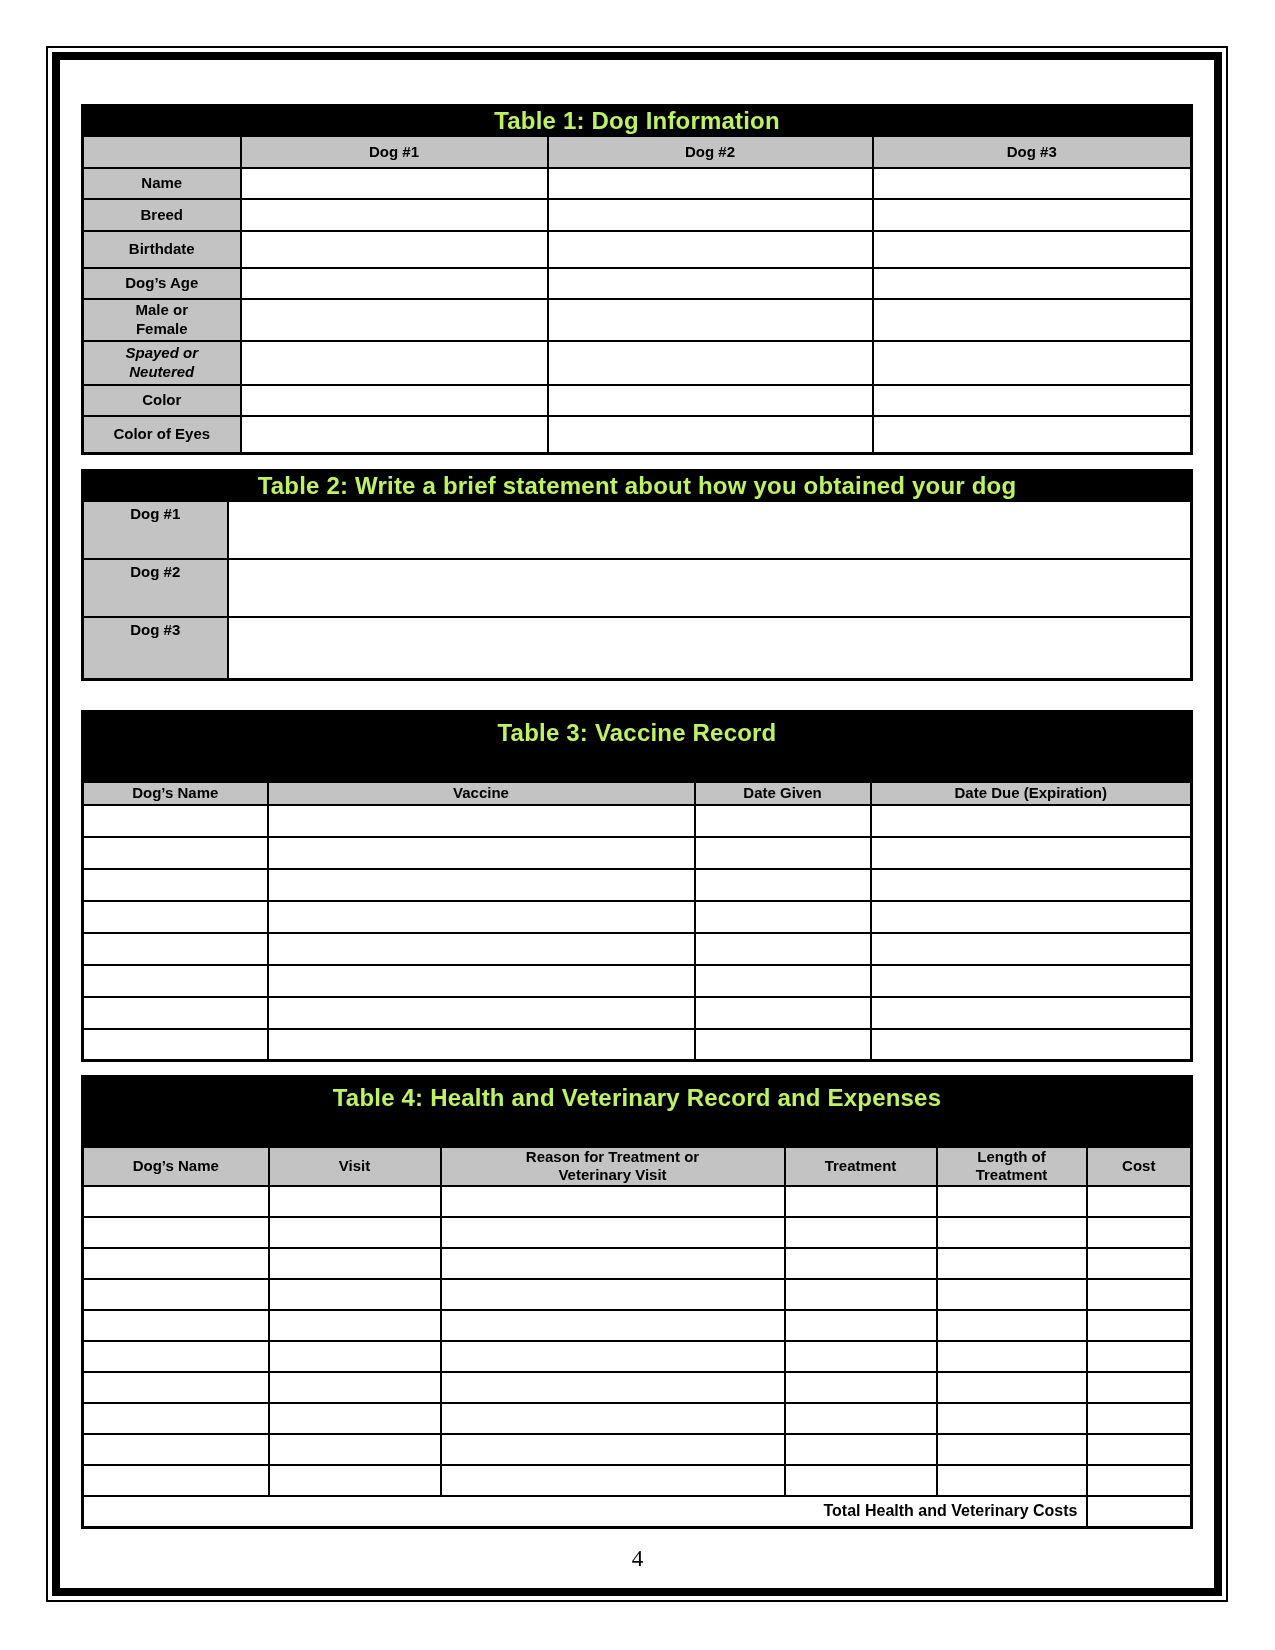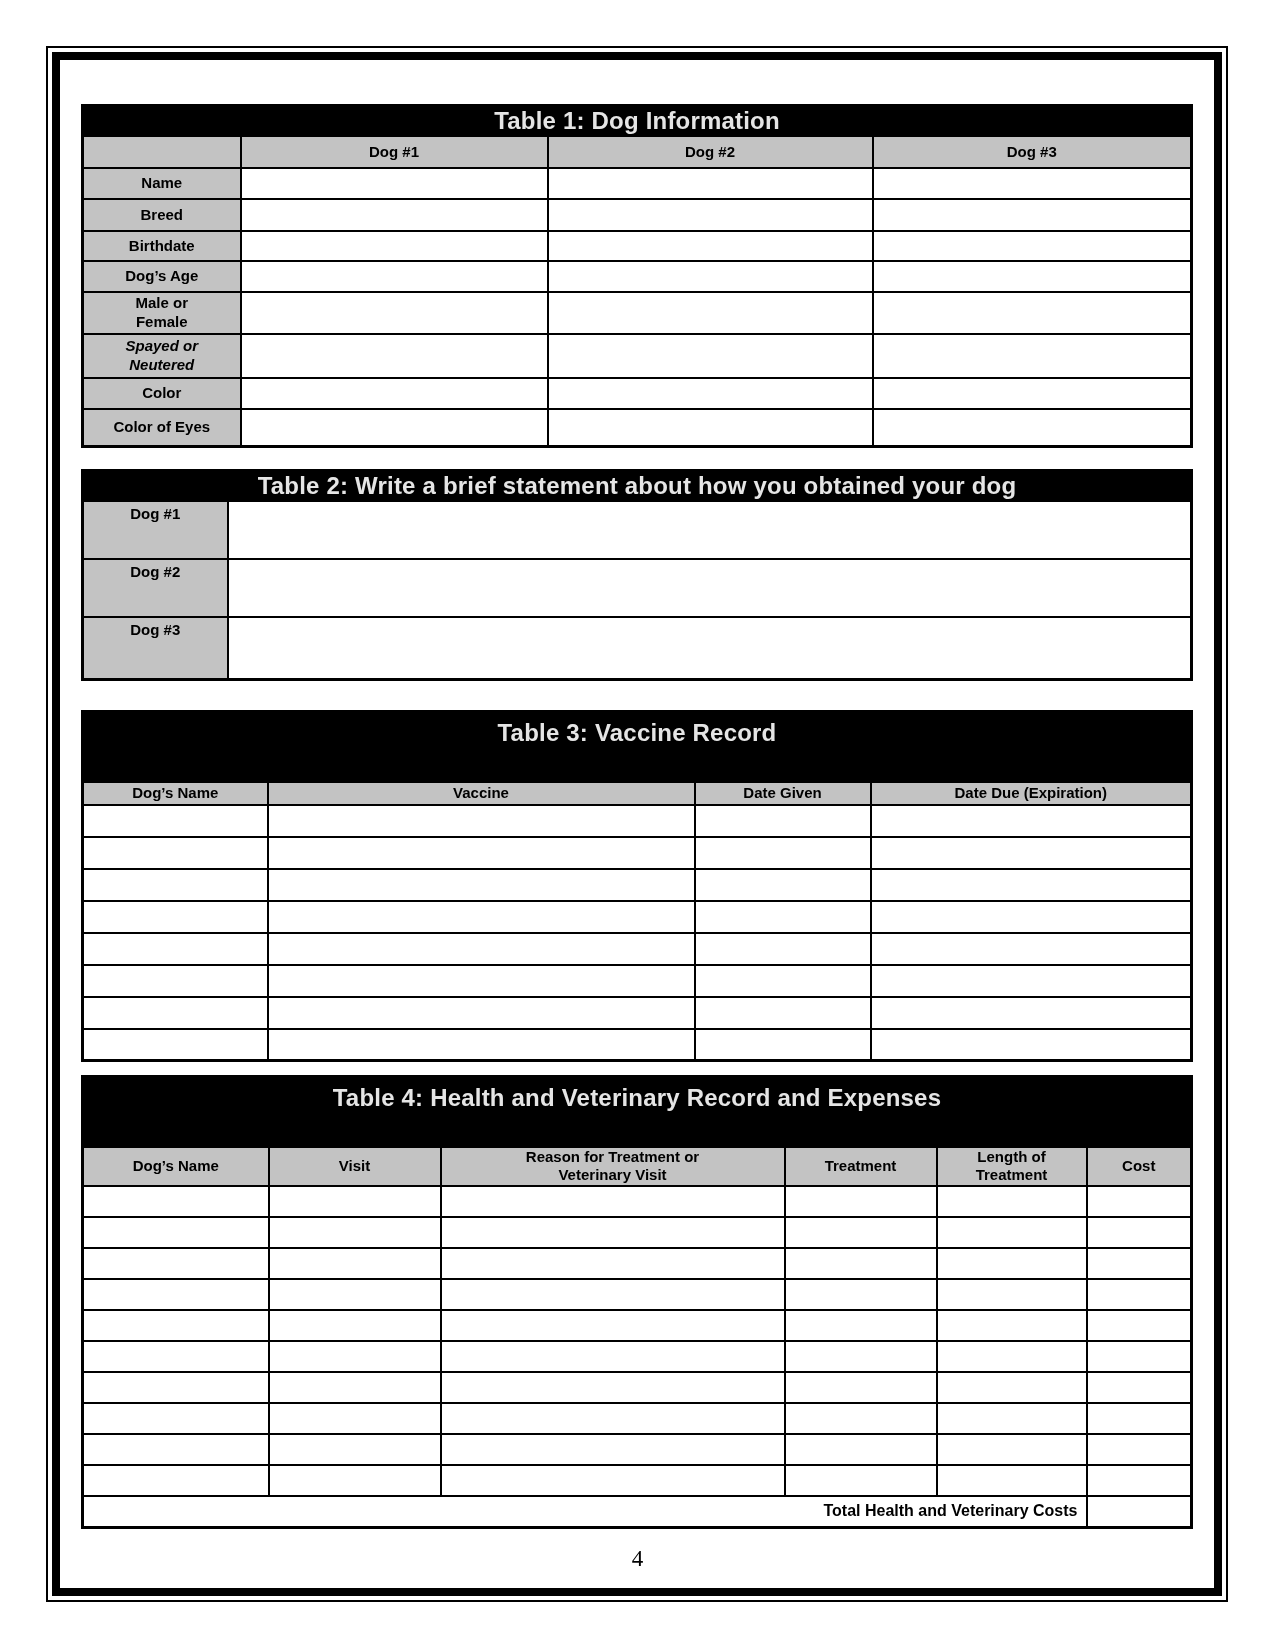--- a/index.html
+++ b/index.html
@@ -25,21 +25,21 @@
   }
 
   table {
     position: absolute; left: 81px; width: 1109px;
     border-collapse: collapse; table-layout: fixed;
     border: 3px solid #000;
   }
   td, th { border: 2px solid #000; overflow: hidden; font-weight: bold; }
 
   .title-cell {
-    background: #000; color: #e5e5e5;
+    background: #000; color: #bef264;
     font-size: 24px; font-weight: bold; text-align: center;
     letter-spacing: 0.2px;
   }
   .tall { vertical-align: top; padding-top: 6px; }
 
   .lbl {
     background: #c3c3c3;
     font-size: 15px; text-align: center; vertical-align: middle;
     line-height: 1.25;
   }
@@ -53,21 +53,21 @@
   .total-lbl {
     font-size: 16px; text-align: right; vertical-align: middle;
     padding-right: 8px; background: #fff;
   }
 
   
   .rT1  { height: 30px; }  
   .rT2  { height: 29px; }
   .rT34 { height: 70px; padding-left: 16px; }  
   .rch1 { height: 32px; }
-  .r31 { height: 31px; padding-left: 32px; } .r30 { height: 32px; } .r29 { height: 30px; }
+  .r31 { height: 31px; padding-left: 32px; } .r30 { height: 32px; } .r29 { height: 37px; }
   .r42 { height: 42px; padding-left: 28px; } .r44 { height: 44px; font-style: italic; } .r37 { height: 37px; }
   .r58 { height: 58px; } .r62 { height: 62px; }
   .r23 { height: 23px; } .r39 { height: 39px; }
 
   .page-num {
     position: absolute; left: 0; top: 1546px; width: 1275px;
     text-align: center;
     font-family: "Liberation Serif", serif;
     font-size: 23px; color: #000;
   }

